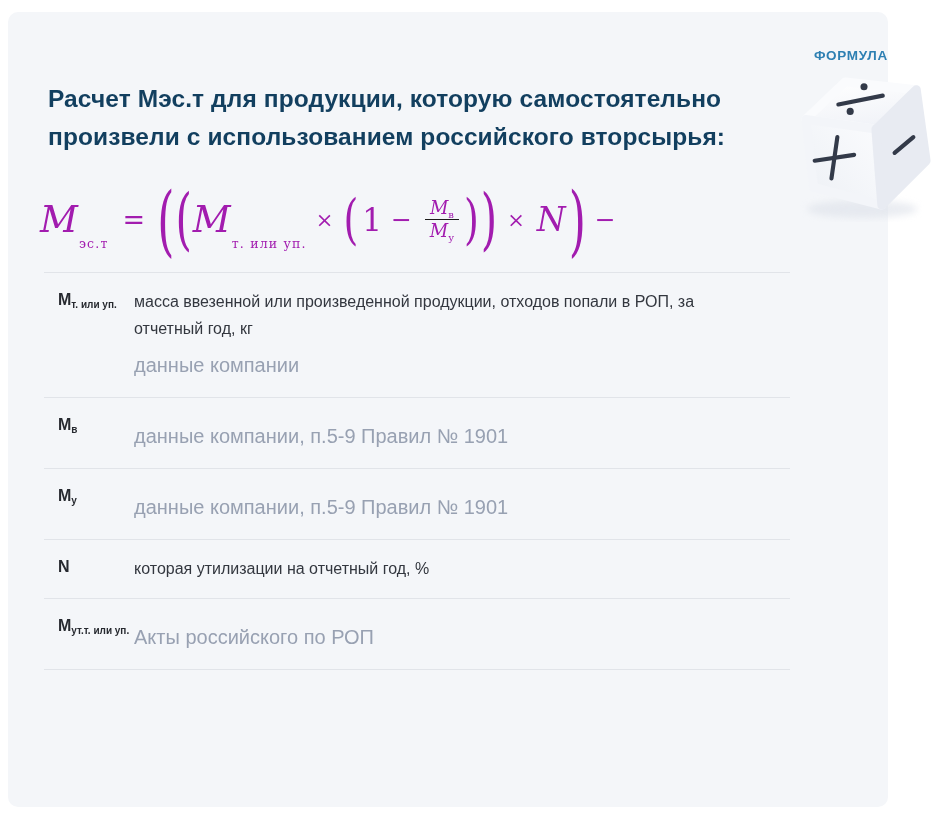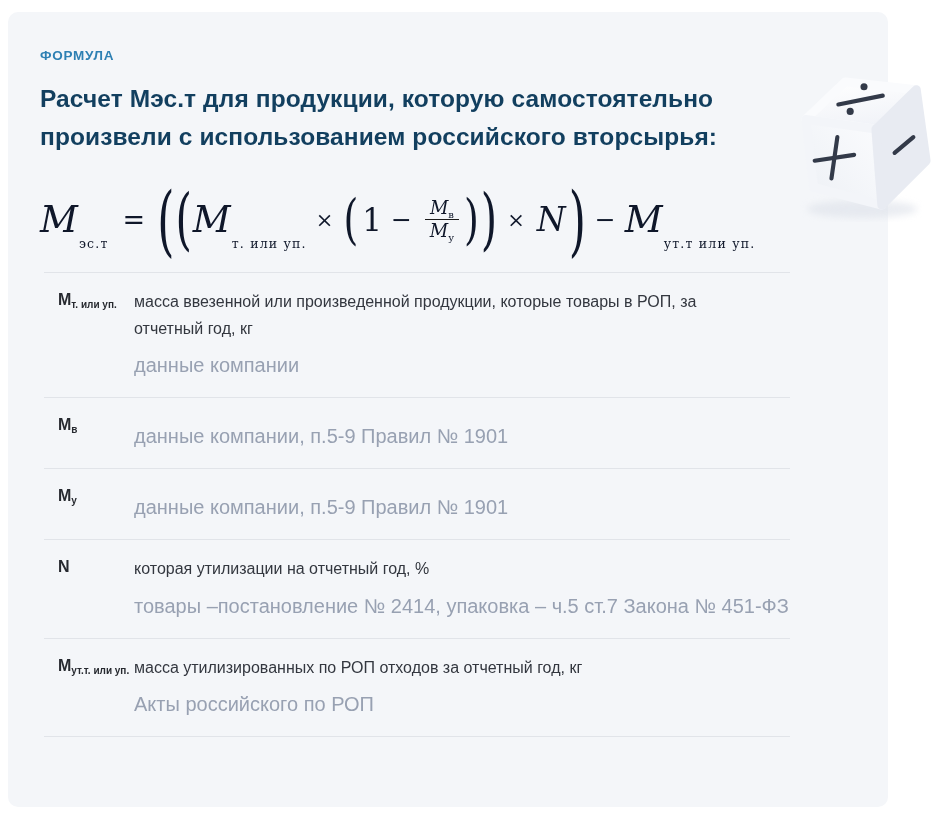--- a/index.html
+++ b/index.html
@@ -1,25 +1,25 @@
 <!DOCTYPE html>
 <html><head>
 <meta charset="utf-8">
 <style>
   html,body{margin:0;padding:0;background:#ffffff;}
   .page{position:relative;width:939px;height:826px;background:#ffffff;overflow:hidden;
         font-family:"Liberation Sans", sans-serif;}
   .card{position:absolute;left:8px;top:12px;width:880px;height:795px;border-radius:10px;
         background:#f4f6f9;box-sizing:border-box;padding:36px 0 0 32px;}
-  .eyebrow{font-size:13.5px;font-weight:700;letter-spacing:0.7px;color:#2e80b3;}
-  .title{margin:17px 0 0;font-size:24.5px;line-height:1.55;font-weight:700;color:#123f5f;
+  .eyebrow{font-size:13.5px;font-weight:700;letter-spacing:0.7px;color:#2e80b3;text-align:right;}
+  .title{margin:17px 8px 0;font-size:24.5px;line-height:1.55;font-weight:700;color:#123f5f;
          max-width:690px;letter-spacing:0.1px;}
 
   
-  .formula{margin-top:28px;display:flex;align-items:center;height:72px;color:#0f172a;
+  .formula{margin-top:28px;display:flex;align-items:center;height:72px;color:#a21caf;
            font-family:"DejaVu Serif", serif;white-space:nowrap;text-align:center;}
   .mbase{font-style:italic;font-size:37px;}
   .msub{display:inline-block;font-size:12.5px;letter-spacing:1.2px;transform:translateY(16px);
         margin-left:1px;font-style:normal;}
   .meq{font-size:27px;margin:0 12px 0 14px;}
   .mtimes{font-size:21px;margin:0 9px;}
   .mone{font-size:31px;margin-left:3px;}
   .mminus{font-size:25px;margin:0 9px;}
   .mN{font-style:italic;font-size:33px;margin:0 3px;}
   .par{display:inline-block;transform-origin:50% 50%;}
@@ -67,29 +67,28 @@
       <span class="frac">
         <span class="num"><span class="fbase">M</span><span class="fsub">в</span></span>
         <span class="den"><span class="fbase">M</span><span class="fsub">у</span></span>
       </span>
       <span class="par md">)</span>
       <span class="par lg">)</span>
       <span class="mtimes">×</span>
       <span class="mN">N</span>
       <span class="par xl">)</span>
       <span class="mminus">−</span>
-      <span><span class="mbase">M</span><span class="msub">ут.т или уп.</span></span>
     </div>
 
     <div class="legend">
 
       <div class="lrow">
         <div class="lsym"><span>M</span><span class="ssub">т. или уп.</span></div>
         <div class="ltext">
-          <p class="ldesc">масса ввезенной или произведенной продукции, которые товары в РОП, за отчетный год, кг</p>
+          <p class="ldesc">масса ввезенной или произведенной продукции, отходов попали в РОП, за отчетный год, кг</p>
           <p class="lsrc">данные компании</p>
         </div>
       </div>
 
       <div class="lrow">
         <div class="lsym"><span>M</span><span class="ssub">в</span></div>
         <div class="ltext">
           <p class="lsrc">данные компании, п.5-9 Правил № 1901</p>
         </div>
       </div>
@@ -98,28 +97,26 @@
         <div class="lsym"><span>M</span><span class="ssub">у</span></div>
         <div class="ltext">
           <p class="lsrc">данные компании, п.5-9 Правил № 1901</p>
         </div>
       </div>
 
       <div class="lrow">
         <div class="lsym"><span>N</span><span class="ssub"></span></div>
         <div class="ltext">
           <p class="ldesc">которая утилизации на отчетный год, %</p>
-          <p class="lsrc">товары –постановление № 2414, упаковка – ч.5 ст.7 Закона № 451-ФЗ</p>
         </div>
       </div>
 
       <div class="lrow">
         <div class="lsym"><span>M</span><span class="ssub">ут.т. или уп.</span></div>
         <div class="ltext">
-          <p class="ldesc">масса утилизированных по РОП отходов за отчетный год, кг</p>
           <p class="lsrc">Акты российского по РОП</p>
         </div>
       </div>
 
     </div>
   </div>
 
   <svg class="dice" viewBox="0 0 150 160" xmlns="http://www.w3.org/2000/svg">
     <defs>
       <linearGradient id="gFront" x1="1" y1="0" x2="0" y2="1">

